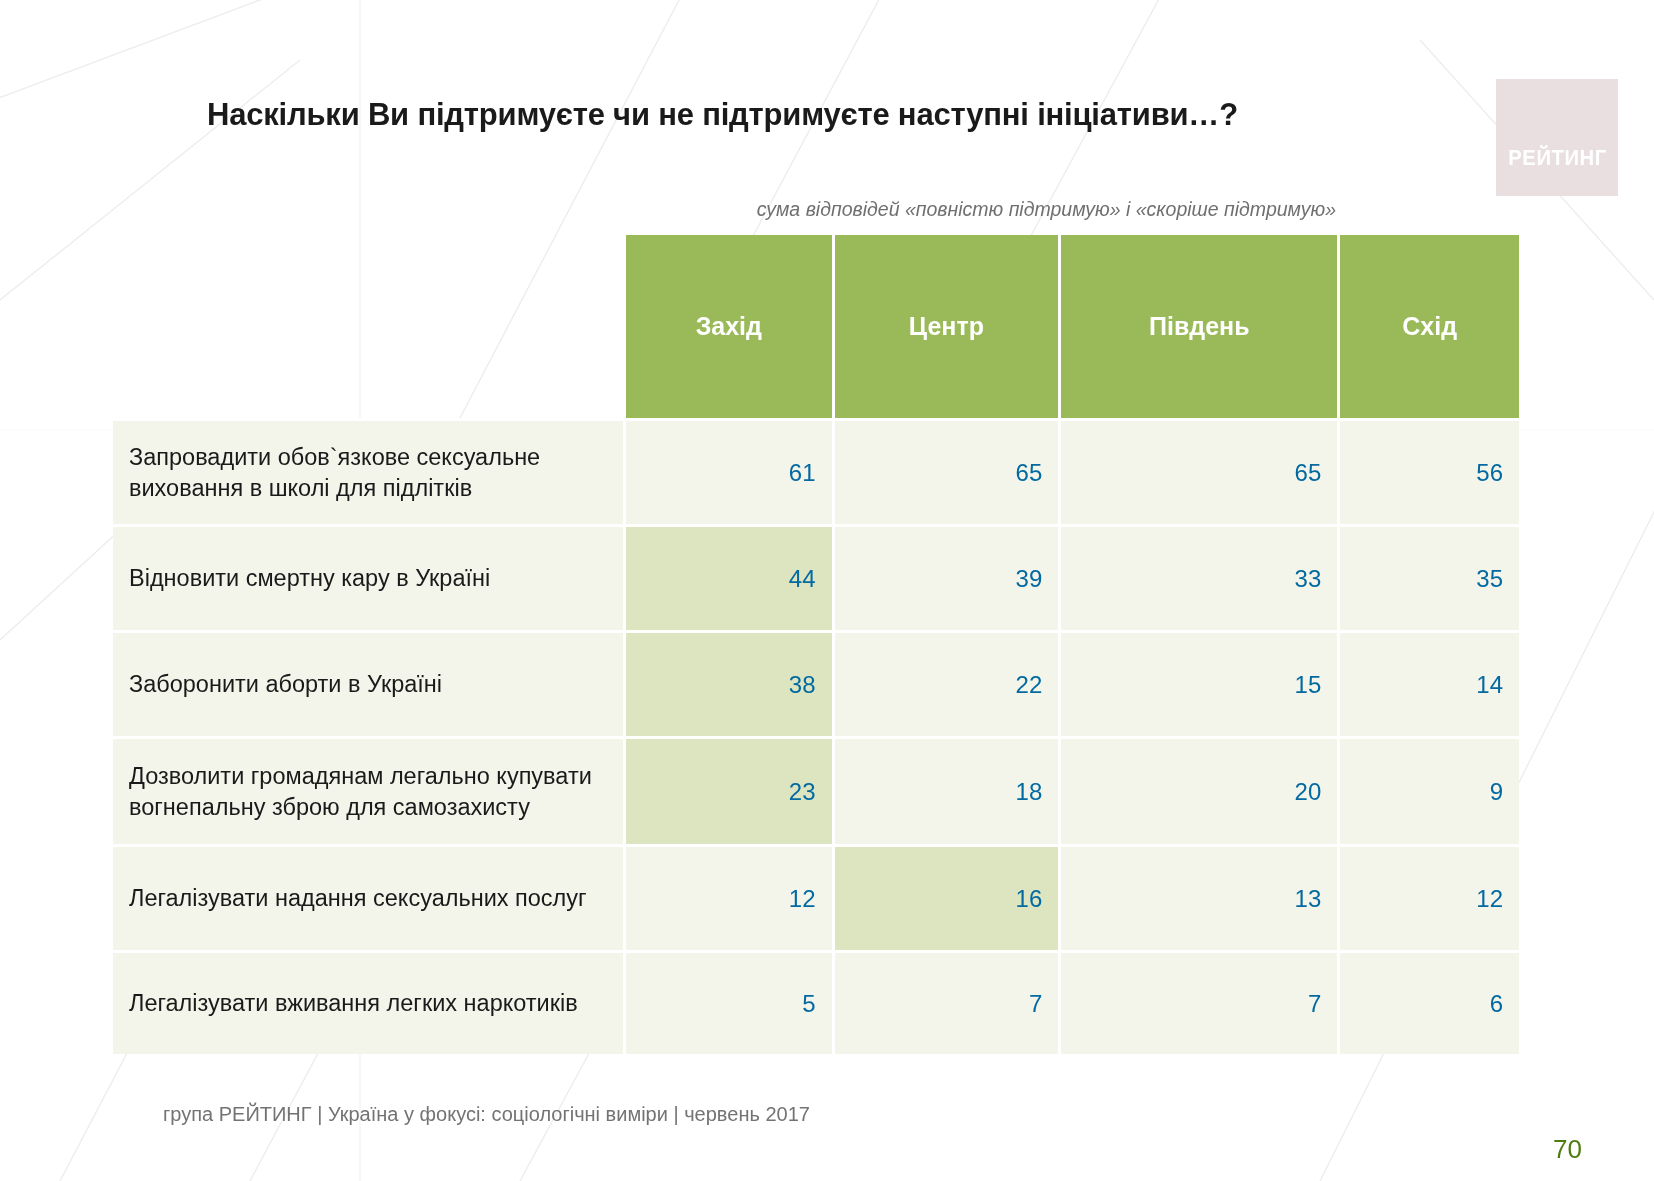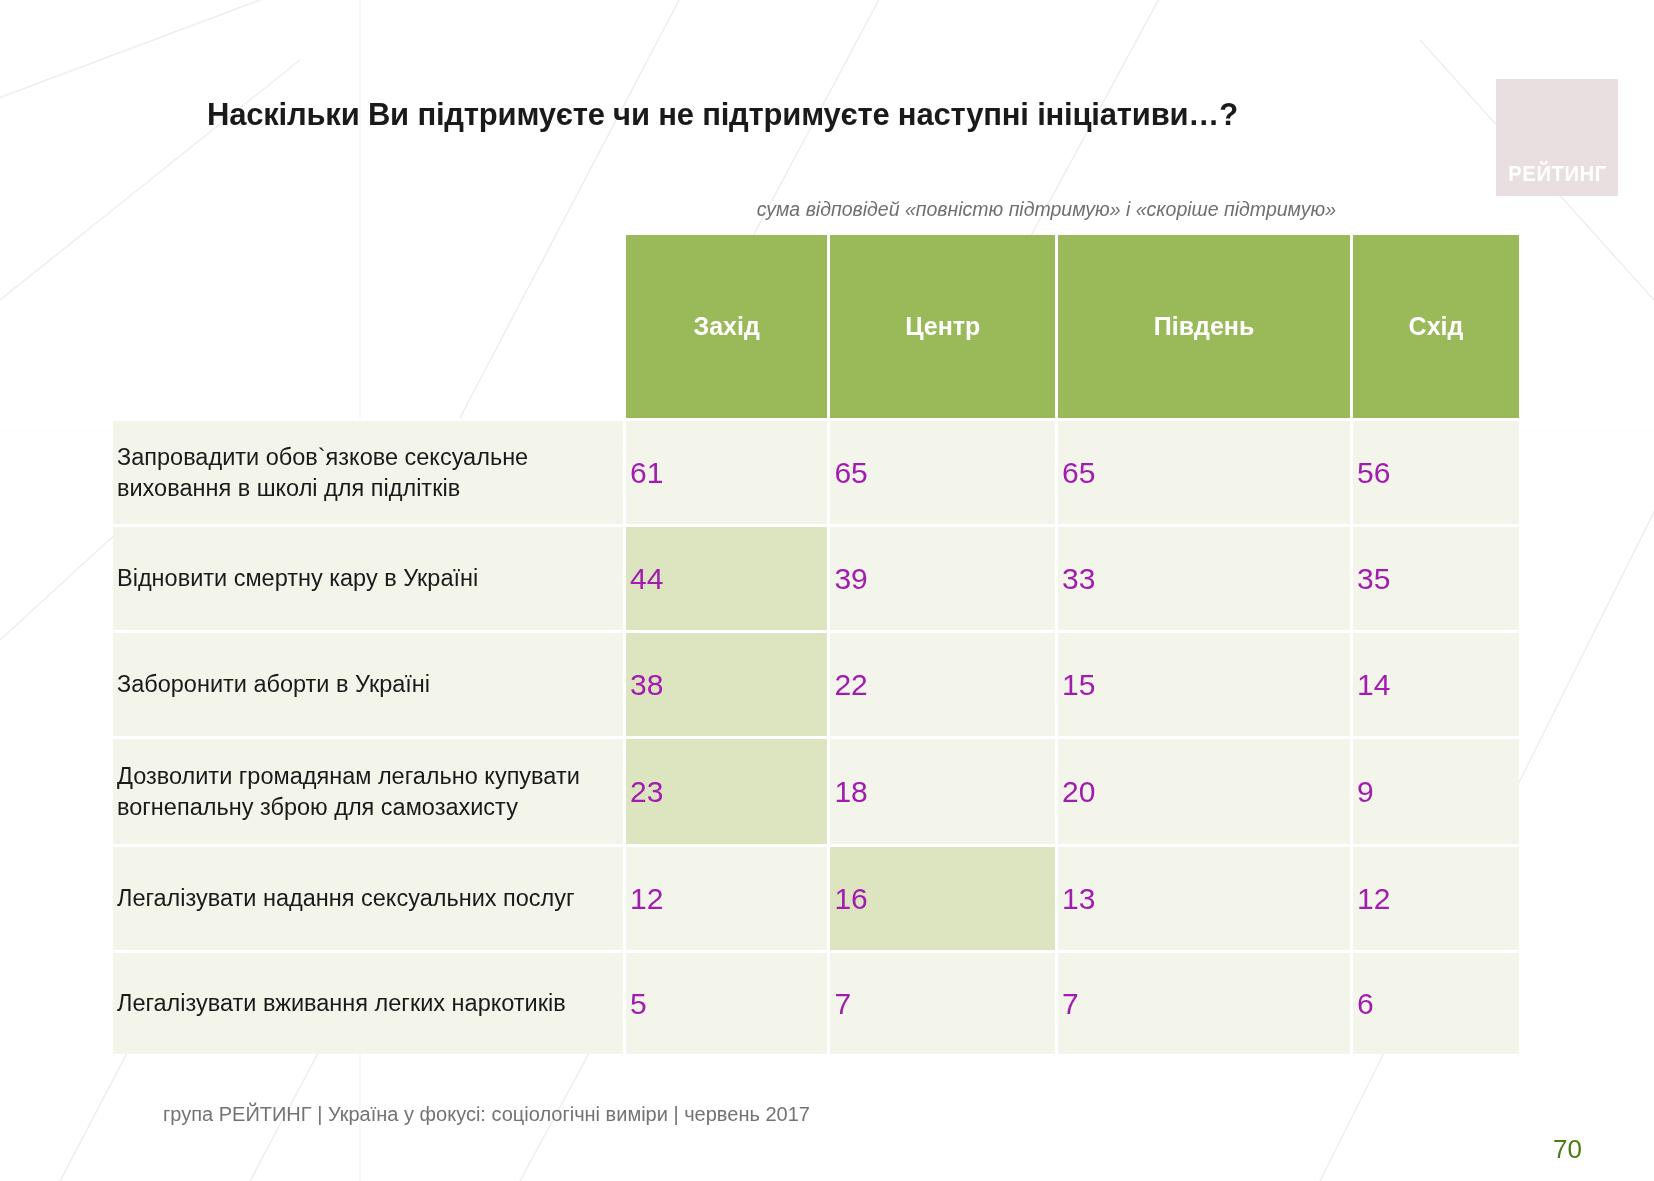--- a/index.html
+++ b/index.html
@@ -35,21 +35,21 @@
   .logo {
     position: absolute;
     left: 1496px;
     top: 79px;
     width: 122px;
     height: 117px;
     background: #eadfe0;
     display: flex;
     align-items: flex-end;
     justify-content: center;
-    padding-bottom: 9px;
+    padding-bottom: 25px;
   }
   .logo-text {
     font-size: 22px;
     font-weight: bold;
     color: #ffffff;
     letter-spacing: 0.6px;
     transform: scaleX(0.92);
   }
 
   .subtitle {
@@ -64,21 +64,21 @@
 
   
   .table {
     position: absolute;
     left: 113px;
     top: 235px;
     width: 1406px;
     border-collapse: separate;
     border-spacing: 0;
   }
-  .table td, .table th { padding: 4px; }
+  .table td, .table th { padding: 16px; }
 
   .hdr-blank { width: 513px; background: transparent; border: none; }
 
   .hdr {
     height: 183px;
     background: #9ABA5A;
     color: #ffffff;
     font-size: 25px;
     font-weight: bold;
     text-align: center;
@@ -93,23 +93,23 @@
     font-size: 23.5px;
     line-height: 1.28;
     text-align: left;
     vertical-align: middle;
     padding: 8px 14px 8px 16px;
     border-top: 3px solid #ffffff;
     border-right: 3px solid #ffffff;
   }
   .val {
     background: #F3F5EB;
-    color: #a21caf;
-    font-size: 30px;
-    text-align: left;
+    color: #0369a1;
+    font-size: 24px;
+    text-align: right;
     vertical-align: middle;
     border-top: 3px solid #ffffff;
     border-right: 3px solid #ffffff;
   }
   .val:last-child { border-right: none; }
   .val.hl { background: #DCE5C0; }
 
   .footer {
     position: absolute;
     left: 163px;

